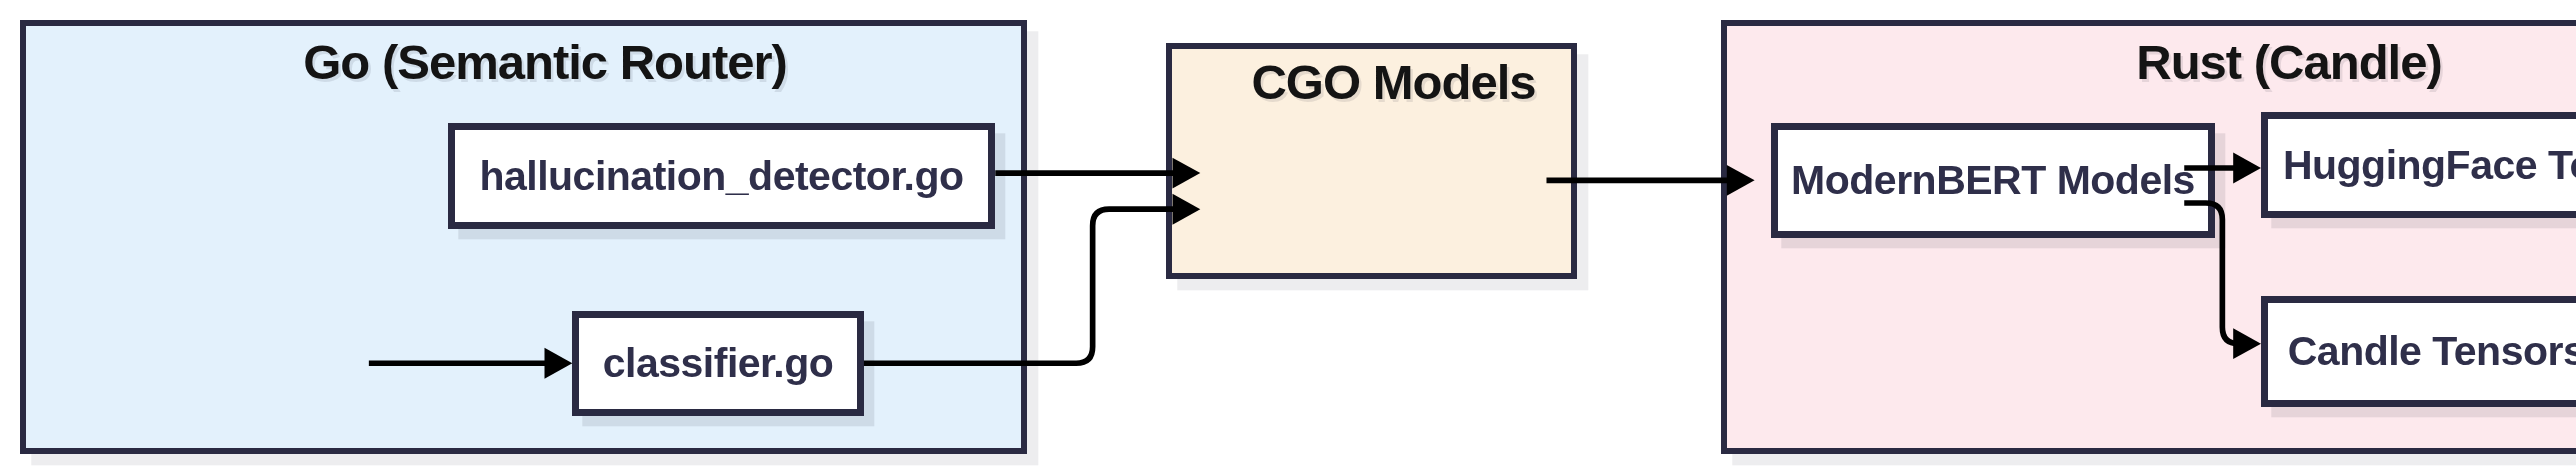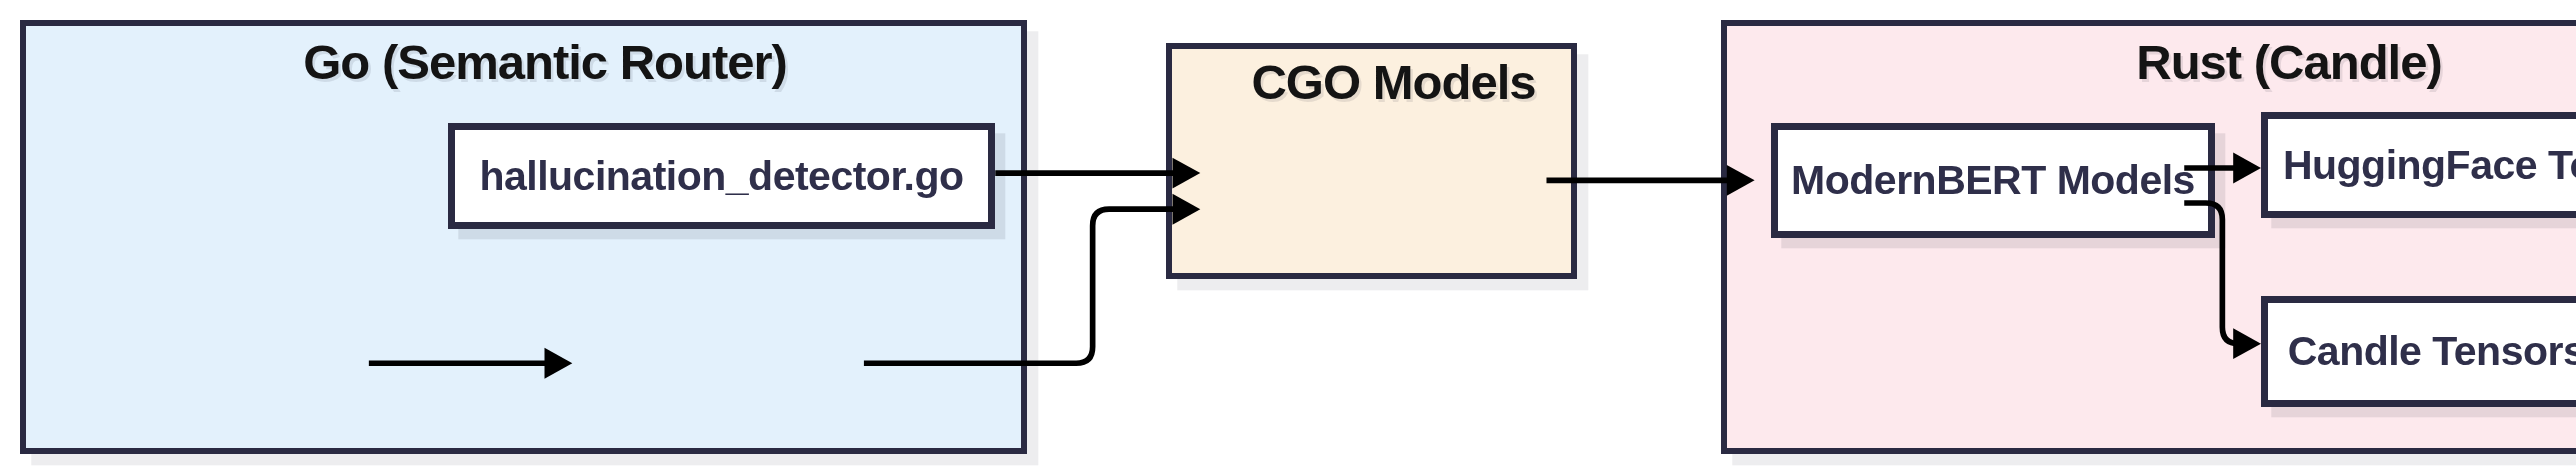--- a/index.html
+++ b/index.html
@@ -92,20 +92,23 @@
 
   <div class="container container-rust">
     <div class="container-title">Rust (Candle)</div>
   </div>
 
   <div class="node node-hallucination">
     <span>hallucination_detector.go</span>
   </div>
 
 
+  <div class="node node-classifier">
+    <span>classifier.go</span>
+  </div>
 
 
   <div class="node node-modernbert">
     <span>ModernBERT Models</span>
   </div>
 
   <div class="node node-hf">
     <span>HuggingFace Tokenizers</span>
   </div>
 

